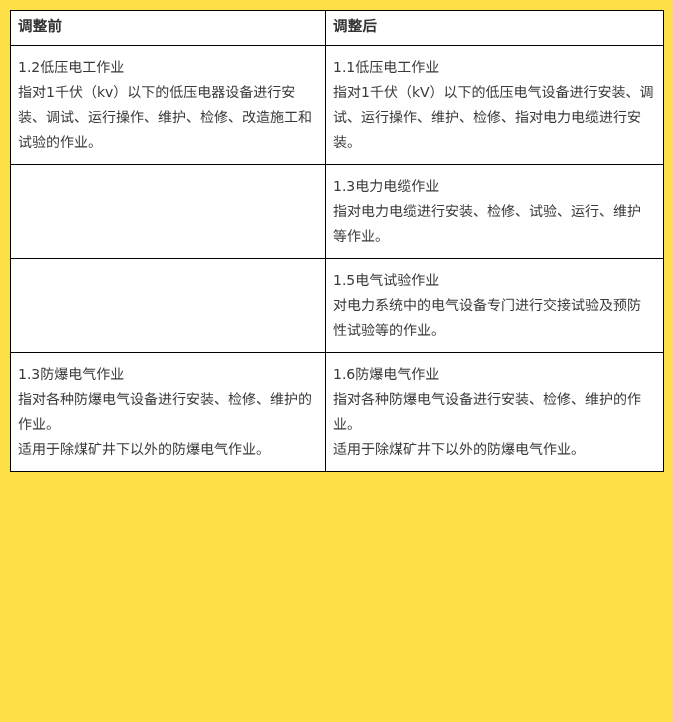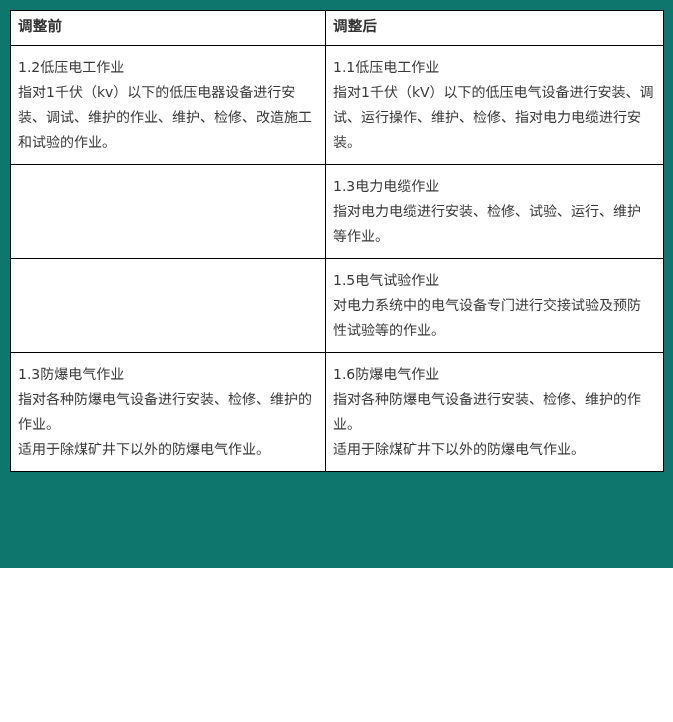--- a/index.html
+++ b/index.html
@@ -11,22 +11,22 @@
   body {
     width: 673px;
     height: 722px;
     font-family: "DejaVu Sans", "Liberation Sans", sans-serif;
     -webkit-font-smoothing: antialiased;
   }
 
   .sheet {
     position: relative;
     width: 673px;
-    height: 568px;
-    background: #0f766e;
+    height: 722px;
+    background: #fde047;
     overflow: hidden;
   }
 
   
   .cmp-table {
     position: absolute;
     left: 10px;
     top: 10px;
     width: 653px;
     border-collapse: collapse;
@@ -102,21 +102,21 @@
           <div class="hdr-inner">调整后</div>
         </th>
       </tr>
     </thead>
 
     <tbody id="table-body">
         <tr>
           <td>
             <div class="cell-inner">
               <span class="line">1.2低压电工作业</span>
-              <span class="line">指对1千伏（kv）以下的低压电器设备进行安装、调试、维护的作业、维护、检修、改造施工和试验的作业。</span>
+              <span class="line">指对1千伏（kv）以下的低压电器设备进行安装、调试、运行操作、维护、检修、改造施工和试验的作业。</span>
             </div>
           </td>
           <td>
             <div class="cell-inner">
               <span class="line">1.1低压电工作业</span>
               <span class="line">指对1千伏（kV）以下的低压电气设备进行安装、调试、运行操作、维护、检修、指对电力电缆进行安装。</span>
             </div>
           </td>
         </tr>
         <tr>

